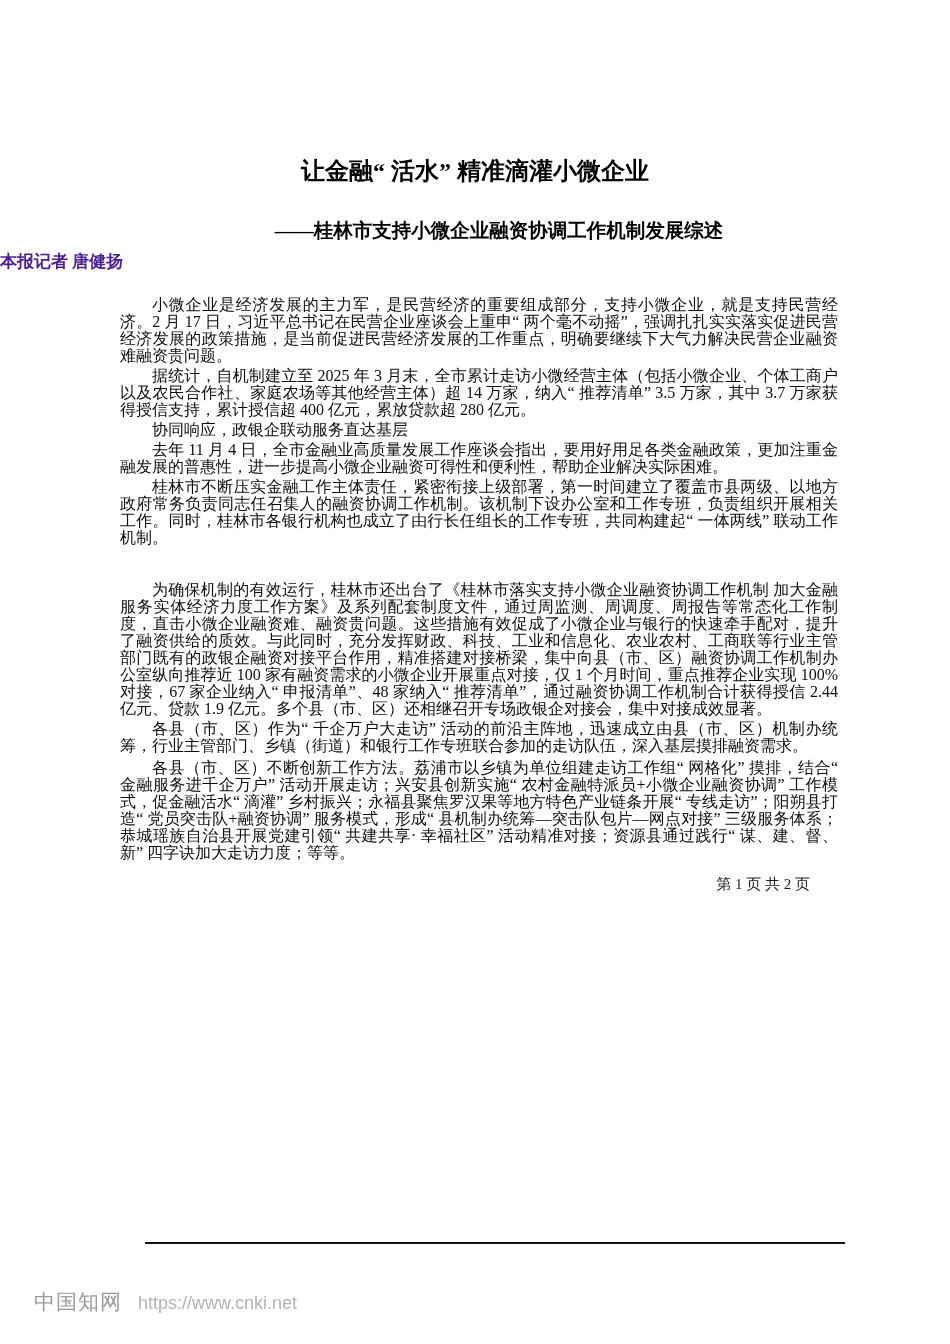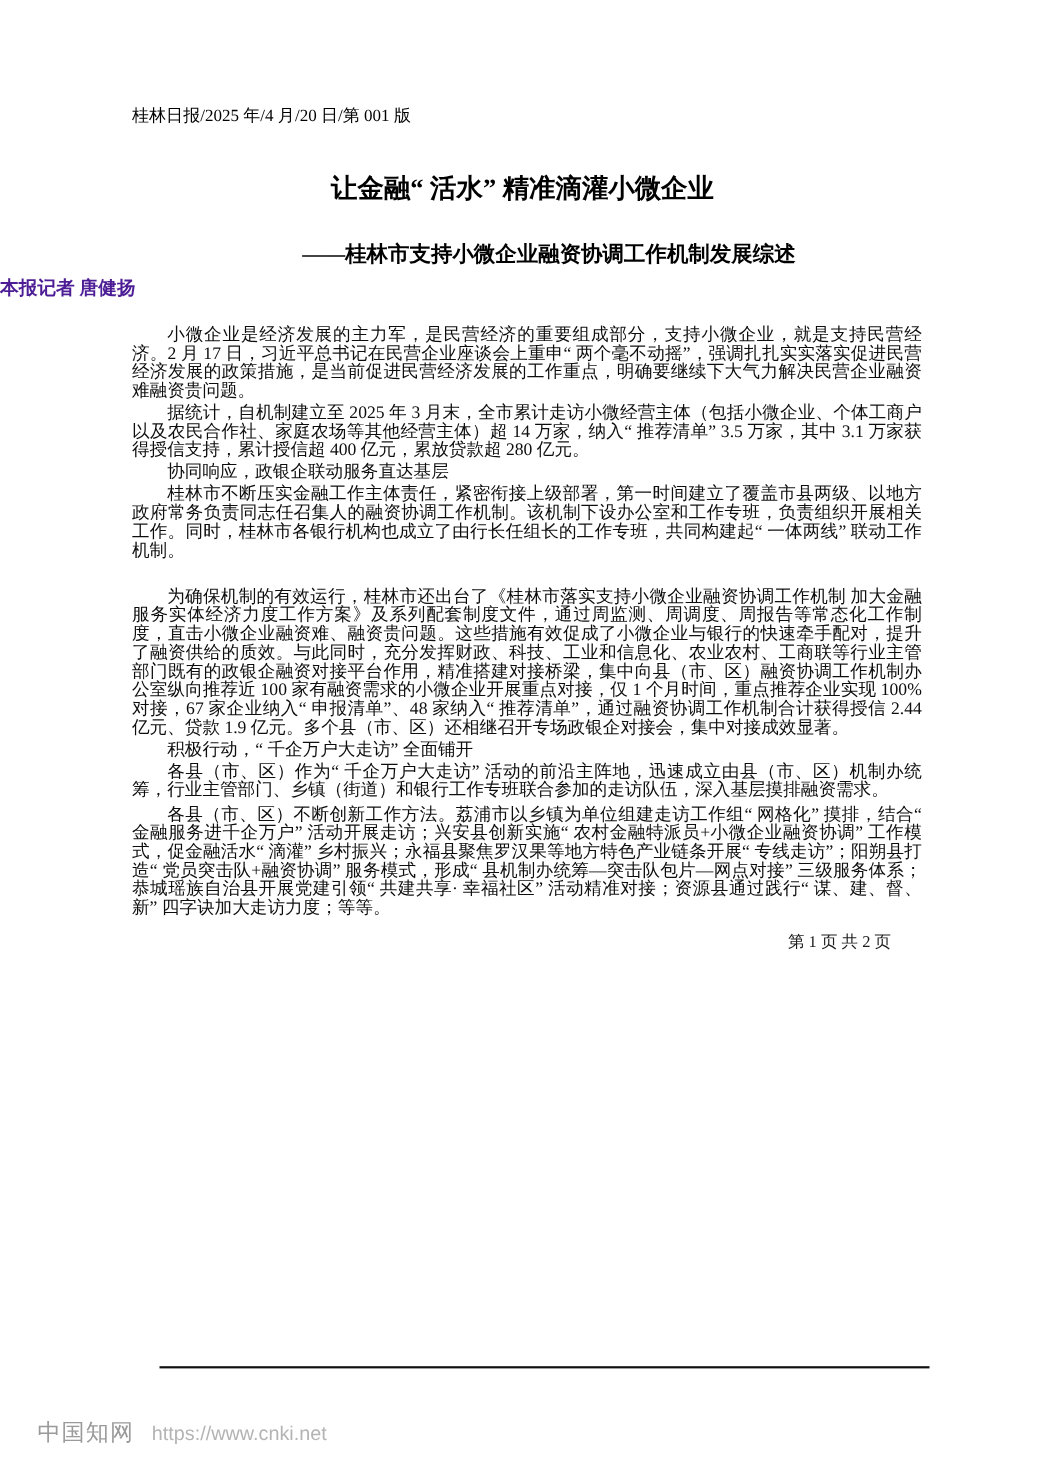--- a/index.html
+++ b/index.html
@@ -72,21 +72,21 @@
     font-size: 16px;
     line-height: 17px;
     text-align: justify;
     color: #0d0d0d;
   }
   .article-body p {
     margin: 0 0 3px 0;
     text-indent: 2em;
   }
   .article-body p.gap-top {
-    margin-top: 25px;
+    margin-top: 35px;
     font-family: Liberation Serif, serif;
   }
   .article-body p.small-gap-top {
     margin-top: 5px;
   }
   .page-number {
     margin-top: 15px;
     padding-right: 28px;
     text-align: right;
     font-size: 15px;
@@ -119,35 +119,34 @@
     color: #b4b4b4;
     text-decoration: none;
   }
 </style>
 </head>
 <body>
 
 <div class="page">
 
 
-  <div class="doc-source">桂林日报/2025 年/4 月/20 日/第 001 版</div>
 
   <h1 class="article-title">让金融“ 活水” 精准滴灌小微企业</h1>
 
   <h2 class="article-subtitle">——桂林市支持小微企业融资协调工作机制发展综述</h2>
 
   <div class="article-byline">本报记者 唐健扬</div>
 
   <div class="article-body">
     <p>小微企业是经济发展的主力军，是民营经济的重要组成部分，支持小微企业，就是支持民营经济。2 月 17 日，习近平总书记在民营企业座谈会上重申“ 两个毫不动摇”，强调扎扎实实落实促进民营经济发展的政策措施，是当前促进民营经济发展的工作重点，明确要继续下大气力解决民营企业融资难融资贵问题。</p>
-    <p>据统计，自机制建立至 2025 年 3 月末，全市累计走访小微经营主体（包括小微企业、个体工商户以及农民合作社、家庭农场等其他经营主体）超 14 万家，纳入“ 推荐清单” 3.5 万家，其中 3.1 万家获得授信支持，累计授信超 400 亿元，累放贷款超 280 亿元。</p>
+    <p>据统计，自机制建立至 2025 年 3 月末，全市累计走访小微经营主体（包括小微企业、个体工商户以及农民合作社、家庭农场等其他经营主体）超 14 万家，纳入“ 推荐清单” 3.5 万家，其中 3.7 万家获得授信支持，累计授信超 400 亿元，累放贷款超 280 亿元。</p>
     <p>协同响应，政银企联动服务直达基层</p>
+    <p>去年 11 月 4 日，全市金融业高质量发展工作座谈会指出，要用好用足各类金融政策，更加注重金融发展的普惠性，进一步提高小微企业融资可得性和便利性，帮助企业解决实际困难。</p>
     <p>桂林市不断压实金融工作主体责任，紧密衔接上级部署，第一时间建立了覆盖市县两级、以地方政府常务负责同志任召集人的融资协调工作机制。该机制下设办公室和工作专班，负责组织开展相关工作。同时，桂林市各银行机构也成立了由行长任组长的工作专班，共同构建起“ 一体两线” 联动工作机制。</p>
     <p class="gap-top">为确保机制的有效运行，桂林市还出台了《桂林市落实支持小微企业融资协调工作机制 加大金融服务实体经济力度工作方案》及系列配套制度文件，通过周监测、周调度、周报告等常态化工作制度，直击小微企业融资难、融资贵问题。这些措施有效促成了小微企业与银行的快速牵手配对，提升了融资供给的质效。与此同时，充分发挥财政、科技、工业和信息化、农业农村、工商联等行业主管部门既有的政银企融资对接平台作用，精准搭建对接桥梁，集中向县（市、区）融资协调工作机制办公室纵向推荐近 100 家有融资需求的小微企业开展重点对接，仅 1 个月时间，重点推荐企业实现 100%对接，67 家企业纳入“ 申报清单”、48 家纳入“ 推荐清单”，通过融资协调工作机制合计获得授信 2.44 亿元、贷款 1.9 亿元。多个县（市、区）还相继召开专场政银企对接会，集中对接成效显著。</p>
-    <p>积极行动，“ 千企万户大走访” 全面铺开</p>
     <p>各县（市、区）作为“ 千企万户大走访” 活动的前沿主阵地，迅速成立由县（市、区）机制办统筹，行业主管部门、乡镇（街道）和银行工作专班联合参加的走访队伍，深入基层摸排融资需求。</p>
     <p class="small-gap-top">各县（市、区）不断创新工作方法。荔浦市以乡镇为单位组建走访工作组“ 网格化” 摸排，结合“ 金融服务进千企万户” 活动开展走访；兴安县创新实施“ 农村金融特派员+小微企业融资协调” 工作模式，促金融活水“ 滴灌” 乡村振兴；永福县聚焦罗汉果等地方特色产业链条开展“ 专线走访”；阳朔县打造“ 党员突击队+融资协调” 服务模式，形成“ 县机制办统筹—突击队包片—网点对接” 三级服务体系；恭城瑶族自治县开展党建引领“ 共建共享· 幸福社区” 活动精准对接；资源县通过践行“ 谋、建、督、新” 四字诀加大走访力度；等等。</p>
 
     <div class="page-number">第 1 页 共 2 页</div>
   </div>
 
   <div class="bottom-divider"></div>
 
   <div class="footer-watermark">
     <span class="footer-brand">中国知网</span>

